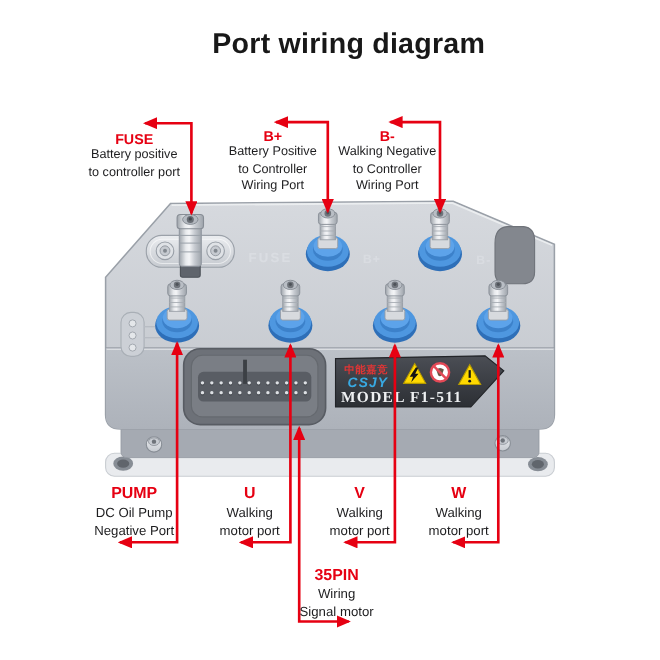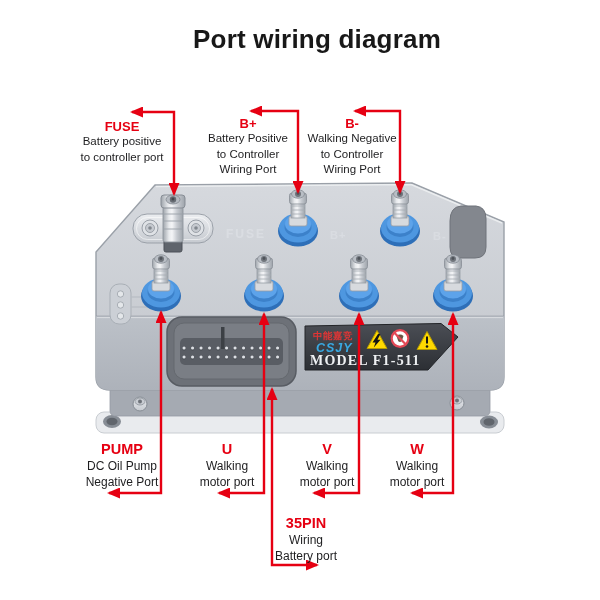--- a/index.html
+++ b/index.html
@@ -225,16 +225,16 @@
 
   <div class="plabel bottom" style="left:417px;top:441px;">
     <div class="pname">W</div>
     <div class="pdesc">Walking</div>
     <div class="pdesc">motor port</div>
   </div>
 
   <div class="plabel bottom" style="left:306px;top:515px;">
     <div class="pname">35PIN</div>
     <div class="pdesc">Wiring</div>
-    <div class="pdesc">Battery port</div>
+    <div class="pdesc">Signal motor</div>
   </div>
 
 </div>
 
 </body></html>

